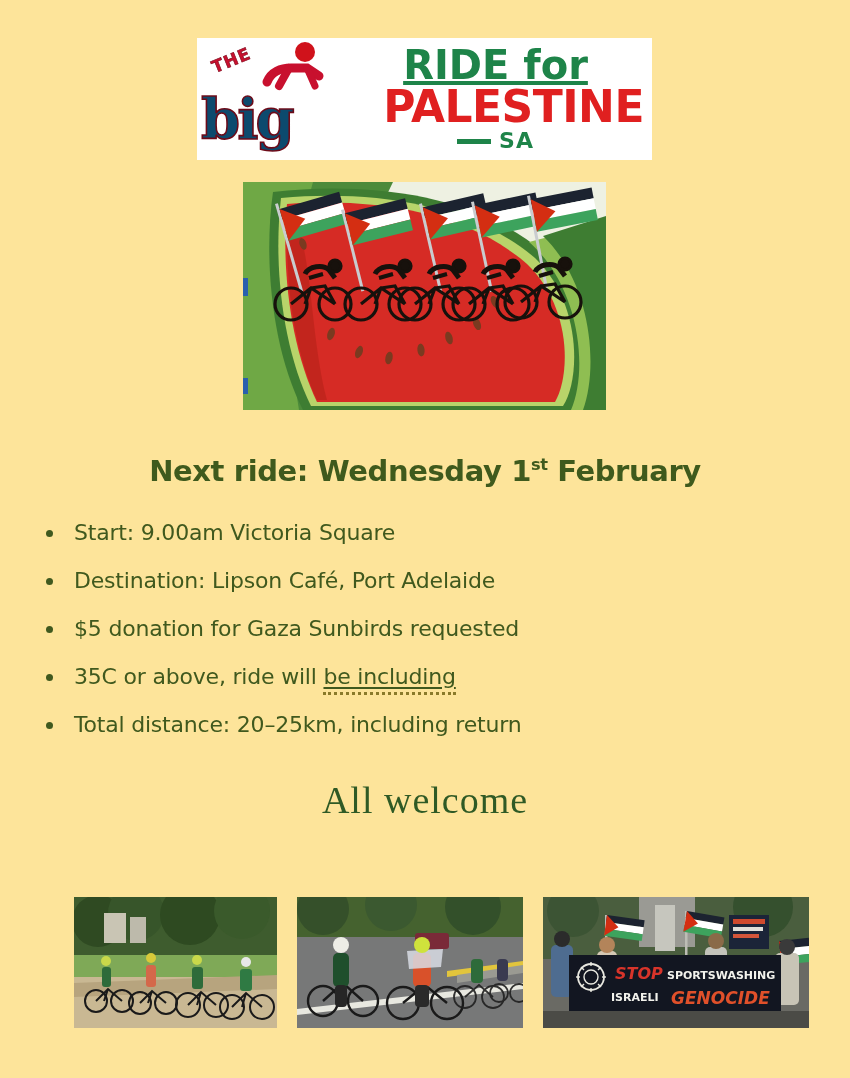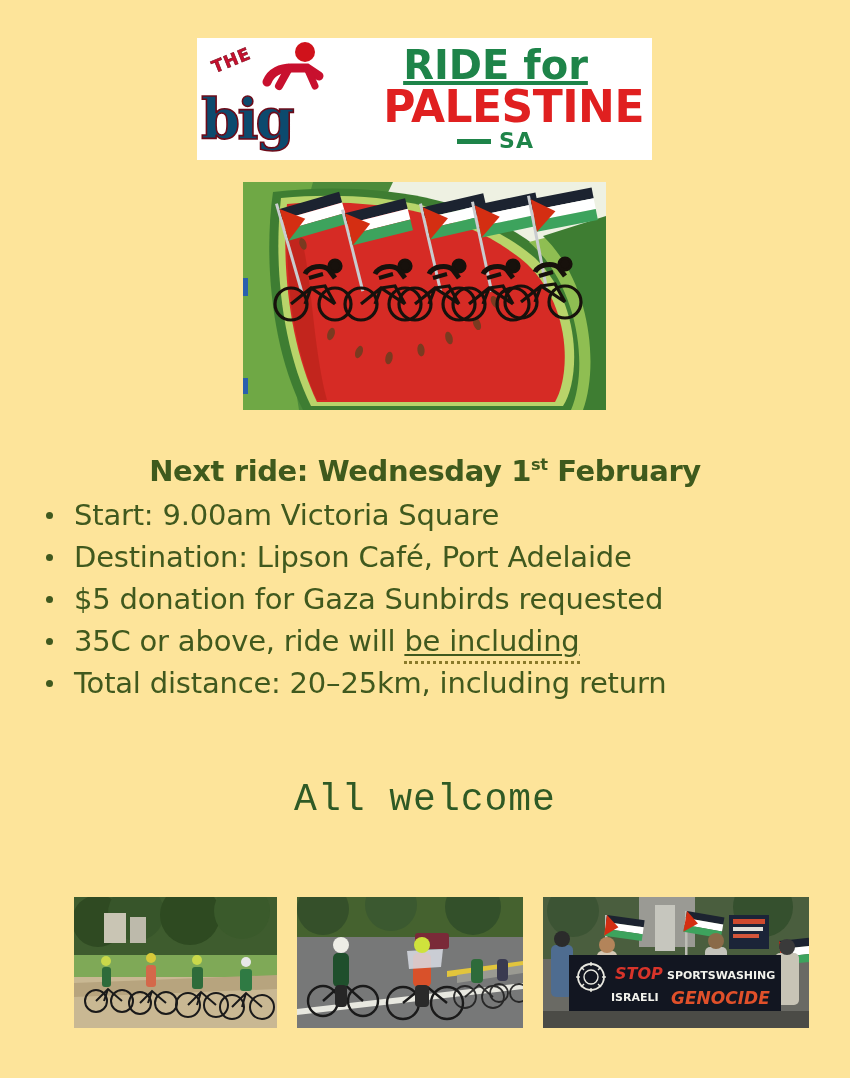--- a/index.html
+++ b/index.html
@@ -131,25 +131,26 @@
     position:absolute;
     left:40px; top:500px;
     width:790px;
     list-style:none;
   }
   .details-list li {
     position:relative;
     padding-left:34px;
     margin-bottom:12px;
     font-family:"DejaVu Sans", sans-serif;
-    font-size:29px;
+    font-size:22px;
     line-height:30px;
     color:#40591E;
     letter-spacing:-0.2px;
     white-space:nowrap;
+    margin-top:18px;
   }
   .details-list li .dot {
     position:absolute;
     left:6px; top:12px;
     width:7px; height:7px;
     border-radius:50%;
     background:#40591E;
   }
   .cancelled-mark {
     text-decoration:underline;
@@ -158,21 +159,21 @@
     border-bottom:3px dotted #8a7a2a;
     padding-bottom:3px;
   }
 
   
   .all-welcome {
     position:absolute;
     left:0; top:778px;
     width:850px;
     text-align:center;
-    font-family:Liberation Mono, monospace;
+    font-family:Liberation Serif, serif;
     font-size:38px;
     color:#2F5A25;
     letter-spacing:1px;
   }
 
   
   .photo-strip {
     position:absolute;
     left:74px; top:897px;
     width:701px; height:131px;

